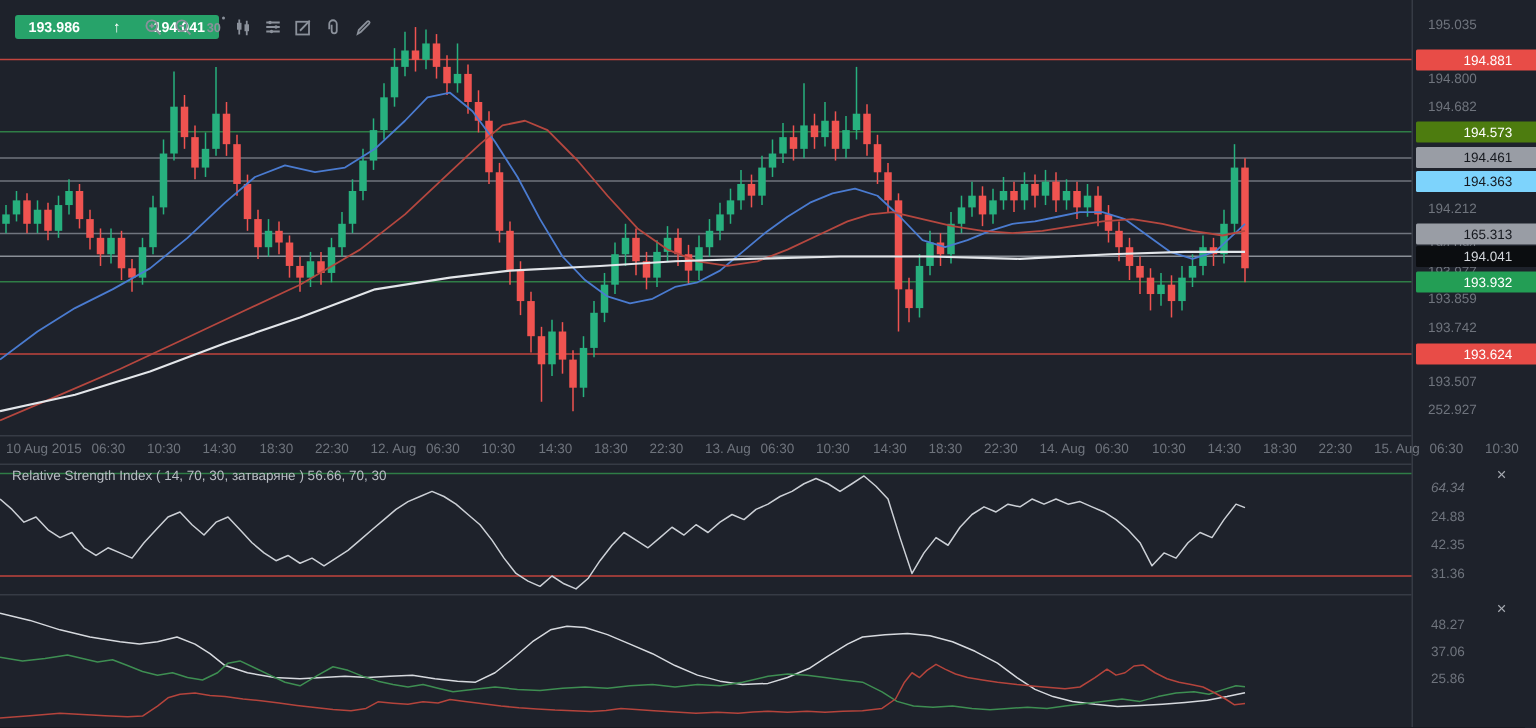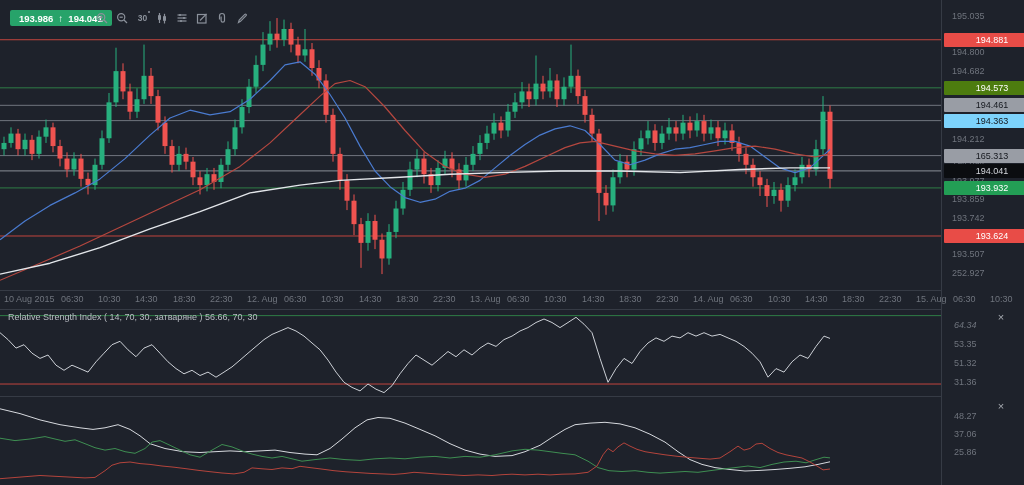--- a/index.html
+++ b/index.html
@@ -5,21 +5,21 @@
   * { margin:0; padding:0; box-sizing:border-box; }
   html,body { background:#14161c; }
   .app {
     position:relative; width:1024px; height:485px; overflow:hidden;
     background:#1e222b;
     font-family:"Liberation Sans", sans-serif;
   }
   svg.layer { position:absolute; left:0; top:0; }
   .quote-badge {
     position:absolute; left:10px; top:10px; height:16px;
-    display:flex; align-items:center; gap:5px; padding:0 9px;
+    display:flex; align-items:center; gap:22px; padding:0 9px;
     border-radius:2px; color:#fff; font-size:9.5px; font-weight:bold;
   }
   .quote-badge .arrow { font-size:10px; font-weight:normal; }
   .tool-row { position:absolute; left:94px; top:10px; display:flex; gap:3px; }
   .tool-btn {
     width:17px; height:16px; display:flex; align-items:center; justify-content:center;
     color:#8b919b; cursor:pointer; font-size:8.5px; font-weight:bold; position:relative;
   }
   .tool-btn svg { display:block; }
   .tf-dot { position:absolute; top:1px; right:1px; width:2px; height:2px; border-radius:50%; background:#8b919b; }
@@ -346,22 +346,22 @@
       <div class="time-label" style="left: 693px; top: 294px;">14. Aug</div>
       <div class="time-label" style="left: 730px; top: 294px;">06:30</div>
       <div class="time-label" style="left: 768px; top: 294px;">10:30</div>
       <div class="time-label" style="left: 805px; top: 294px;">14:30</div>
       <div class="time-label" style="left: 842px; top: 294px;">18:30</div>
       <div class="time-label" style="left: 879px; top: 294px;">22:30</div>
       <div class="time-label" style="left: 916px; top: 294px;">15. Aug</div>
       <div class="time-label" style="left: 953px; top: 294px;">06:30</div>
       <div class="time-label" style="left: 990px; top: 294px;">10:30</div>
       <div class="ind-axis-val" style="top: 320.3px; font-style: italic;">64.34</div>
-      <div class="ind-axis-val" style="top: 339.093px;">53.35</div>
-      <div class="ind-axis-val" style="top: 357.903px;">51.32</div>
+      <div class="ind-axis-val" style="top: 339.093px;">24.88</div>
+      <div class="ind-axis-val" style="top: 357.903px;">42.35</div>
       <div class="ind-axis-val" style="top: 376.695px;">31.36</div>
       <div class="ind-axis-val" style="top: 411.3px;">48.27</div>
       <div class="ind-axis-val" style="top: 429.105px;">37.06</div>
       <div class="ind-axis-val" style="top: 446.894px;">25.86</div>
       <div class="ind-axis-val" style="top: 487px;">14.65</div>
     </div>
 
   <div class="quote-badge" style="background: rgb(39, 163, 106);">
     <span>193.986</span>
     <span class="arrow">↑</span>

